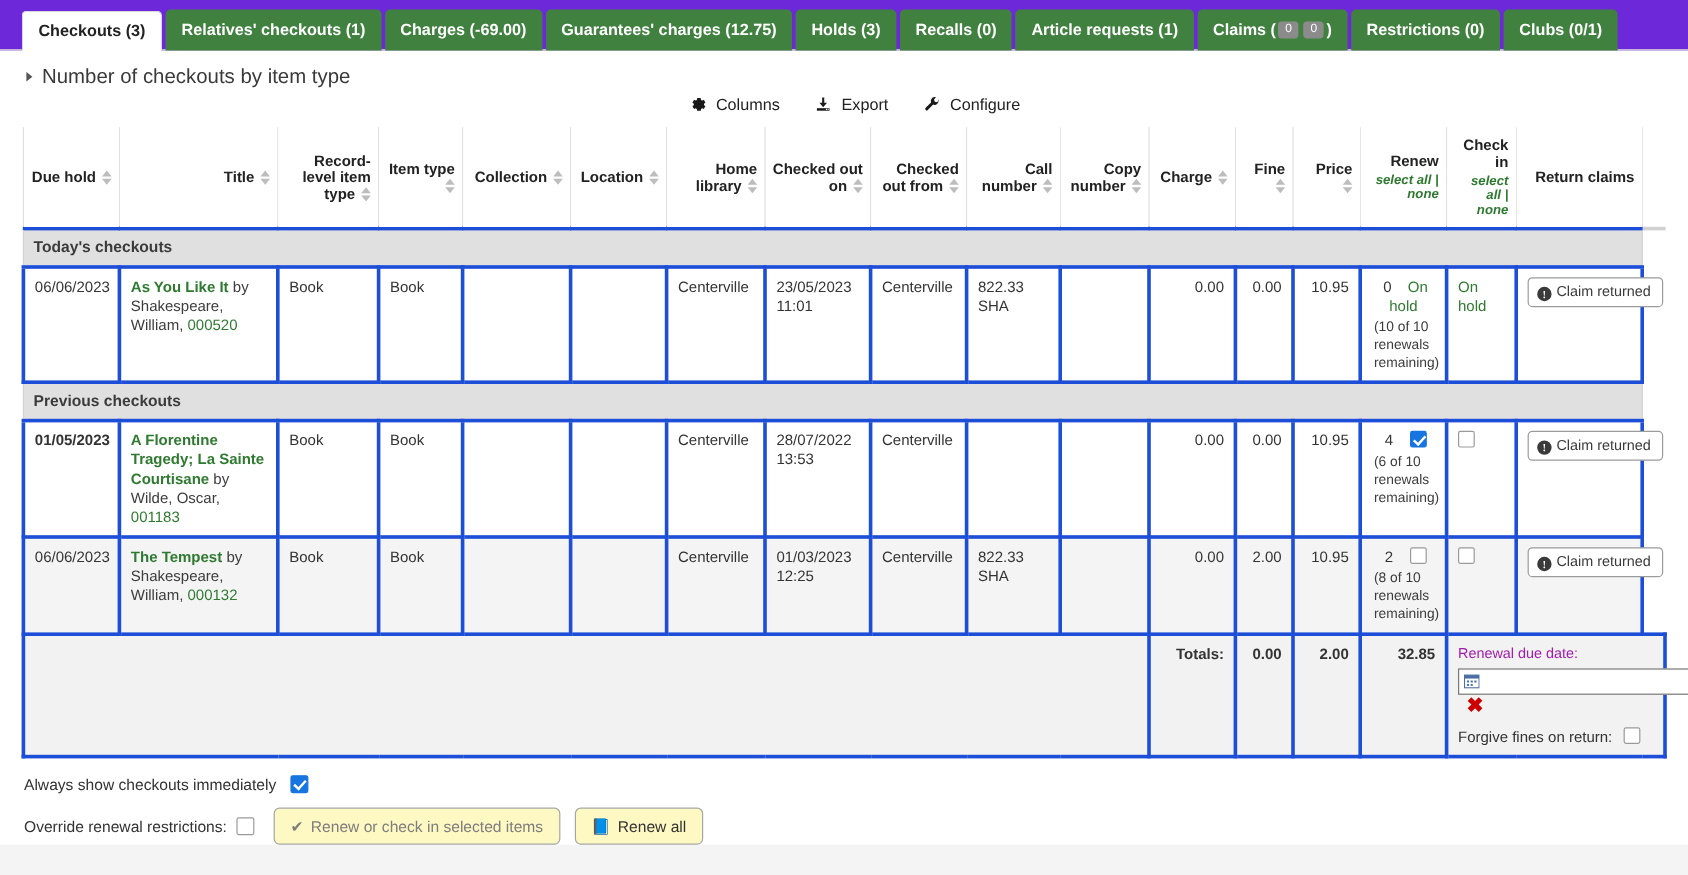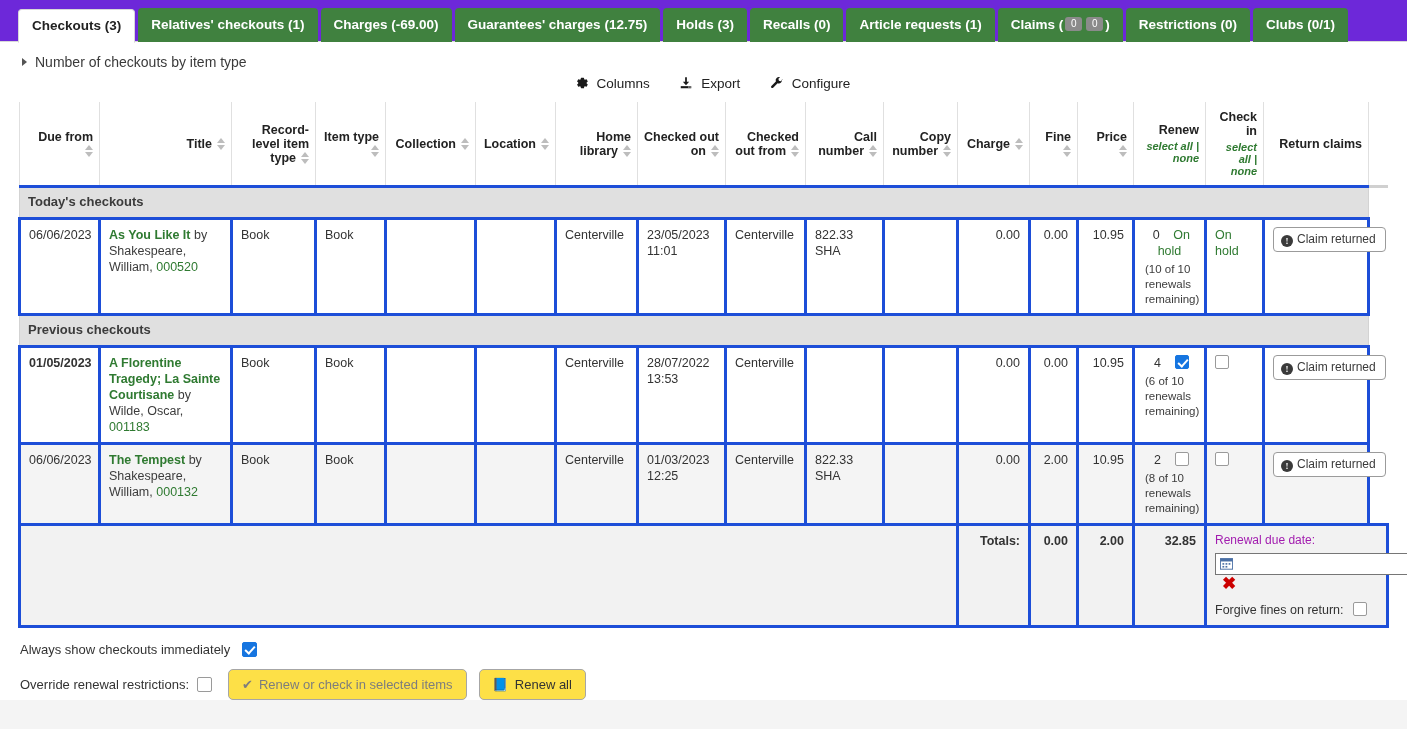--- a/index.html
+++ b/index.html
@@ -70,21 +70,21 @@
   
   .panel {
     background: #ffffff;
     margin: 0;
     padding: 0 18px 0 18px;
     min-height: 640px;
   }
 
   .collapse-row {
     padding: 12px 0 6px 4px;
-    font-size: 14px;
+    font-size: 17px;
     color: #3a3a3a;
     cursor: pointer;
   }
   .caret {
     display: inline-block;
     width: 0; height: 0;
     border-left: 5px solid #555;
     border-top: 4px solid transparent;
     border-bottom: 4px solid transparent;
     margin-right: 8px;
@@ -294,21 +294,21 @@
   .bottom .line1 input { margin-left: 8px; vertical-align: -3px; width: 15px; height: 15px; }
   .bottom .line2 { display: flex; align-items: center; }
   .bottom .line2 label { margin-right: 8px; }
   .bottom .line2 input[type="checkbox"] { width: 15px; height: 15px; margin-right: 16px; }
   .bigbtn {
     display: inline-block;
     padding: 7px 13px;
     margin-right: 12px;
     font-size: 13px;
     color: #7d7d7d;
-    background: #fde047;
+    background: #fef9c3;
     border: 1px solid #a6a6a6;
     border-radius: 5px;
     cursor: pointer;
     white-space: nowrap;
   }
   .bigbtn.enabled { color: #333333; }
   .bigbtn .gl { margin-right: 6px; }
 </style>
 </head>
 <body>
@@ -363,21 +363,21 @@
           <col style="width:74px">
           <col style="width:72px">
         <col style="width:48px">
           <col style="width:56px">
           <col style="width:72px">
           <col style="width:58px">
         <col style="width:105px">
       </colgroup>
       <thead>
           <tr id="headrow">
-            <th><span class="hdr-inner"><span>Due from</span><span class="sortico"><i class="up"></i><i class="dn"></i></span></span></th>
+            <th><span class="hdr-inner"><span>Due hold</span><span class="sortico"><i class="up"></i><i class="dn"></i></span></span></th>
             <th><span class="hdr-inner"><span>Title</span><span class="sortico"><i class="up"></i><i class="dn"></i></span></span></th>
             <th><span class="hdr-inner"><span>Record-level item type</span><span class="sortico"><i class="up"></i><i class="dn"></i></span></span></th>
             <th><span class="hdr-inner"><span>Item type</span><span class="sortico"><i class="up"></i><i class="dn"></i></span></span></th>
             <th><span class="hdr-inner"><span>Collection</span><span class="sortico"><i class="up"></i><i class="dn"></i></span></span></th>
             <th><span class="hdr-inner"><span>Location</span><span class="sortico"><i class="up"></i><i class="dn"></i></span></span></th>
             <th><span class="hdr-inner"><span>Home library</span><span class="sortico"><i class="up"></i><i class="dn"></i></span></span></th>
             <th><span class="hdr-inner"><span>Checked out on</span><span class="sortico"><i class="up"></i><i class="dn"></i></span></span></th>
             <th><span class="hdr-inner"><span>Checked out from</span><span class="sortico"><i class="up"></i><i class="dn"></i></span></span></th>
             <th><span class="hdr-inner"><span>Call number</span><span class="sortico"><i class="up"></i><i class="dn"></i></span></span></th>
             <th><span class="hdr-inner"><span>Copy number</span><span class="sortico"><i class="up"></i><i class="dn"></i></span></span></th>

